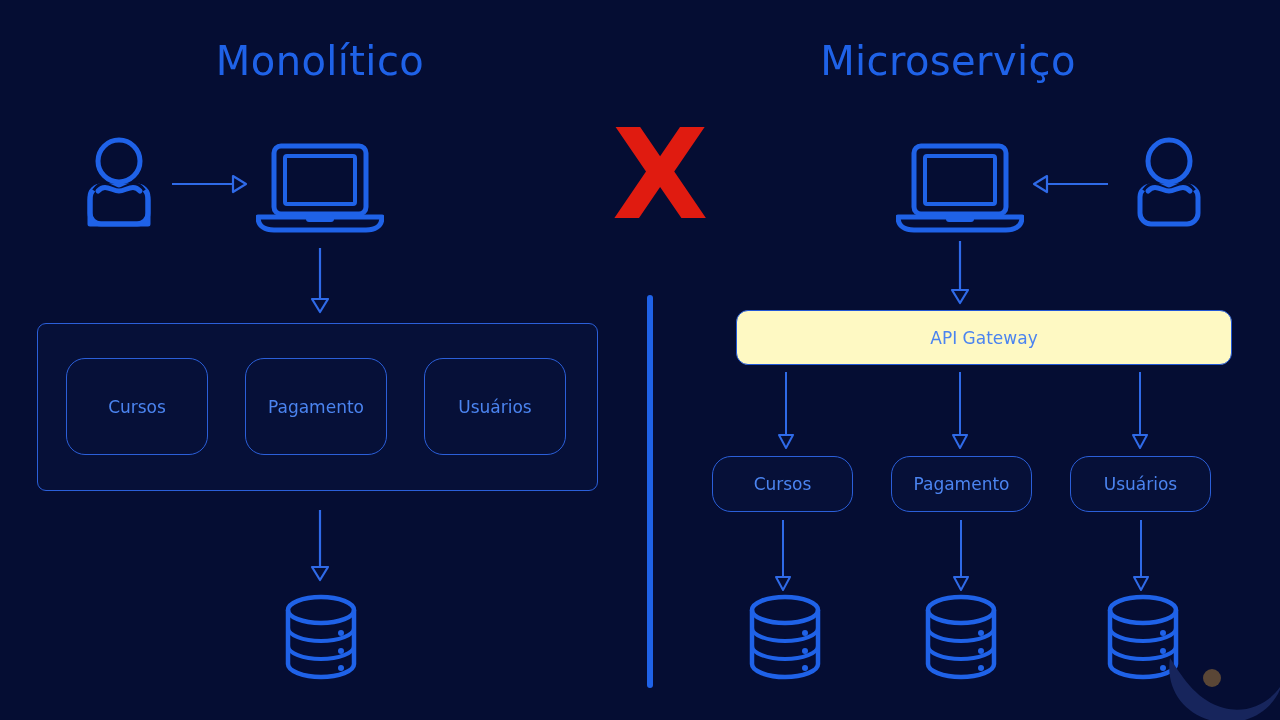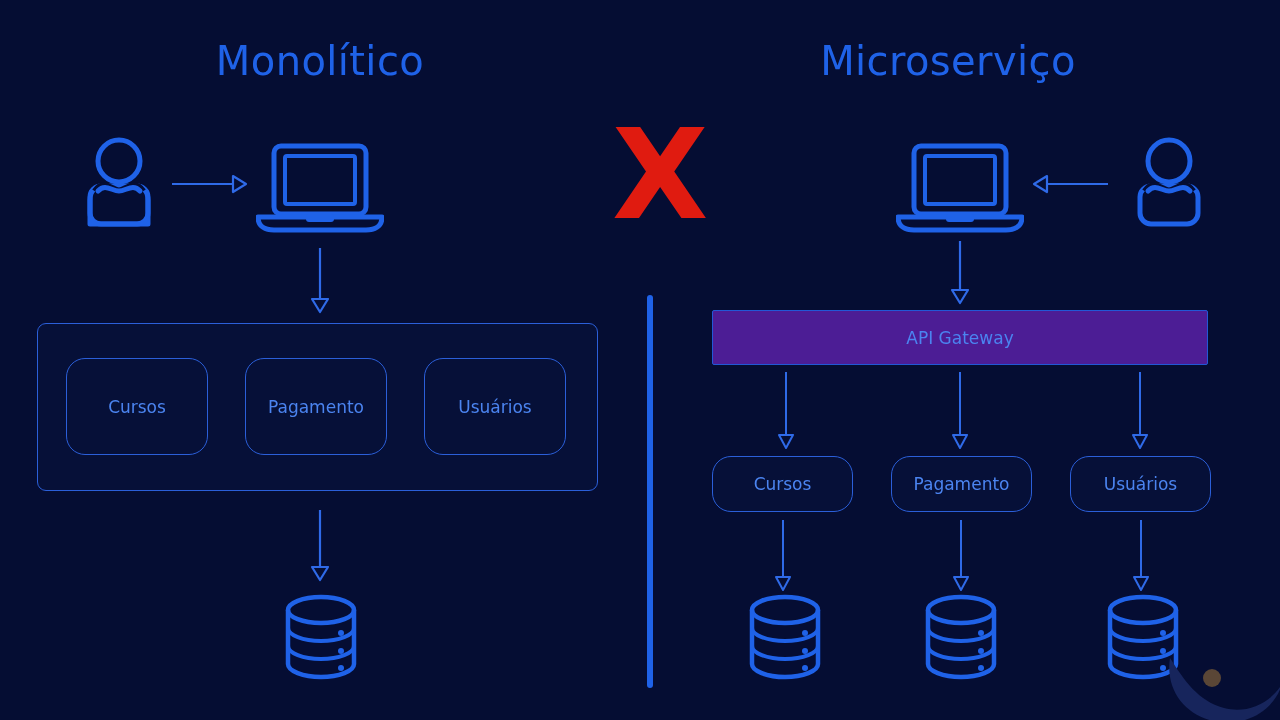--- a/index.html
+++ b/index.html
@@ -56,26 +56,27 @@
     border:1.4px solid #2b5fd9;
     border-radius:19px;
     background:#061038;
     box-sizing:border-box;
     display:flex;
     align-items:center;
     justify-content:center;
   }
   .gwbox{
     border:1.6px solid #2258d6;
-    border-radius:2px;
-    background:#4c1d95;
+    border-radius:12px;
+    background:#fef9c3;
     box-sizing:border-box;
     display:flex;
     align-items:center;
     justify-content:center;
+    margin-left:24px;
   }
 
   .icon svg{display:block;}
   .arrow svg{display:block;overflow:visible;}
 
   .logo{
     position:absolute;
     right:-6px;
     bottom:-10px;
     width:128px;height:100px;

